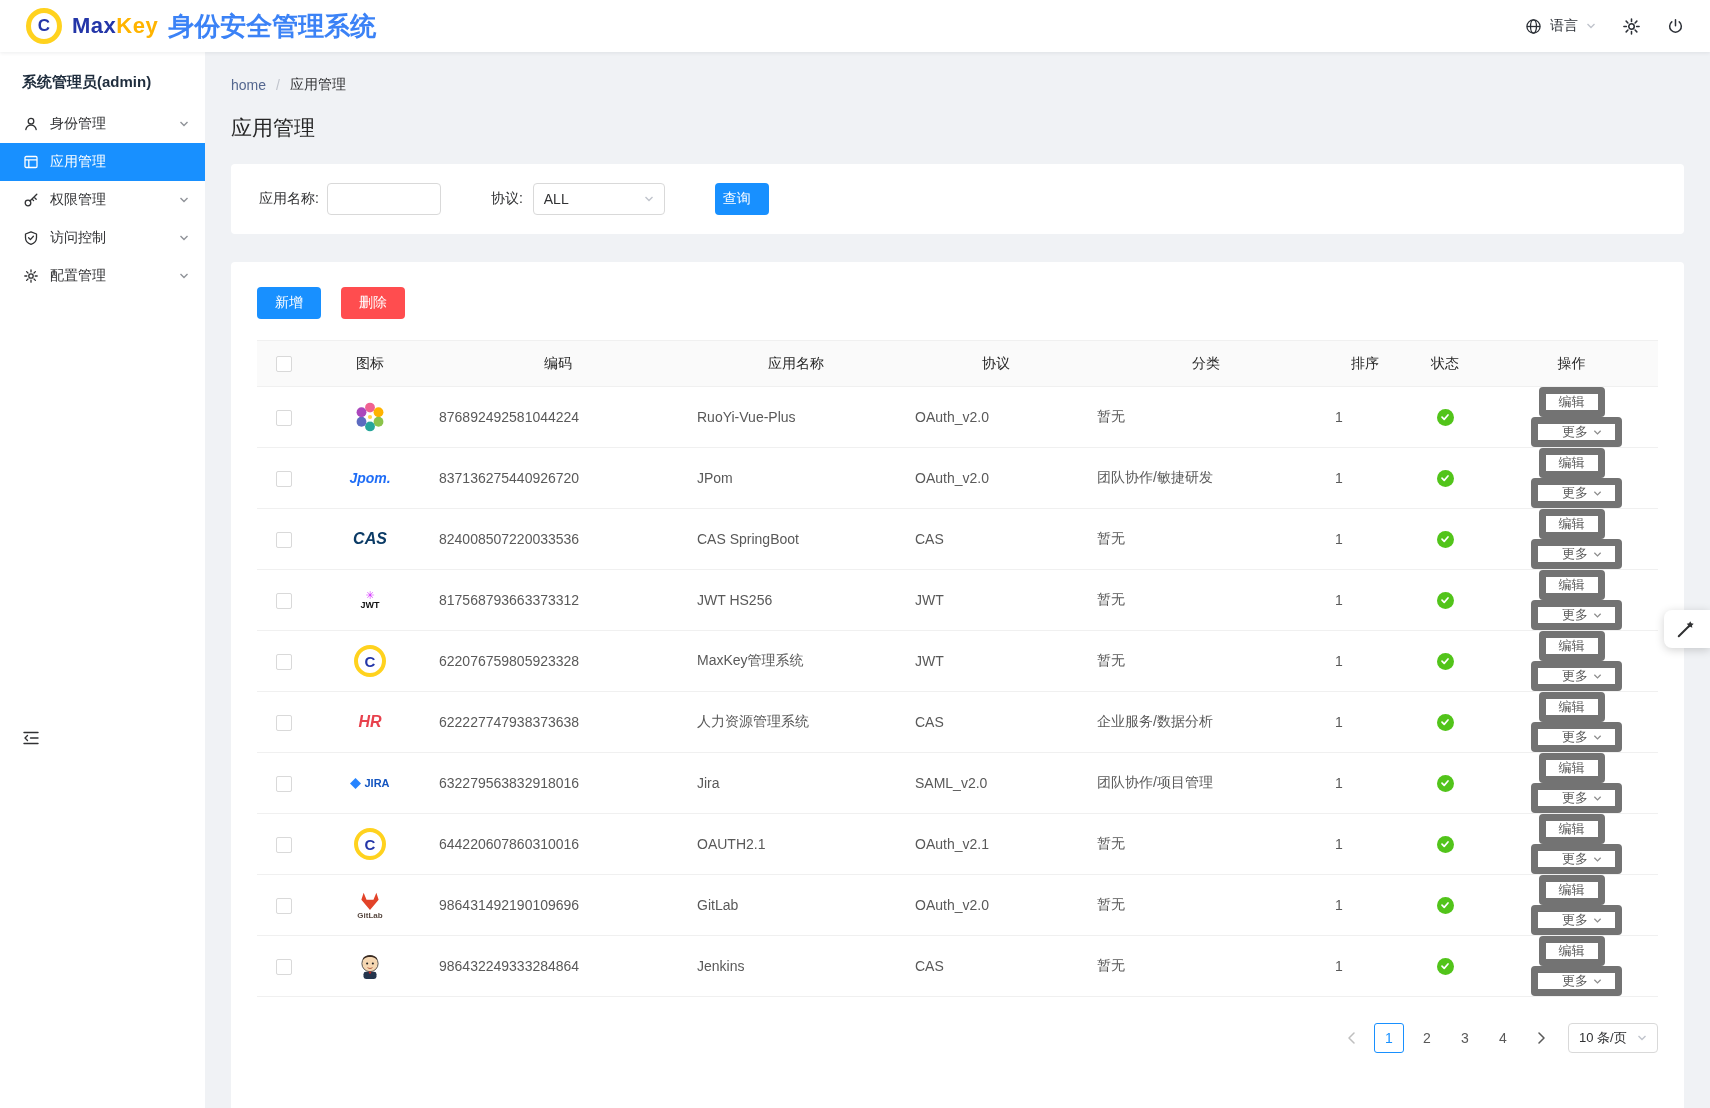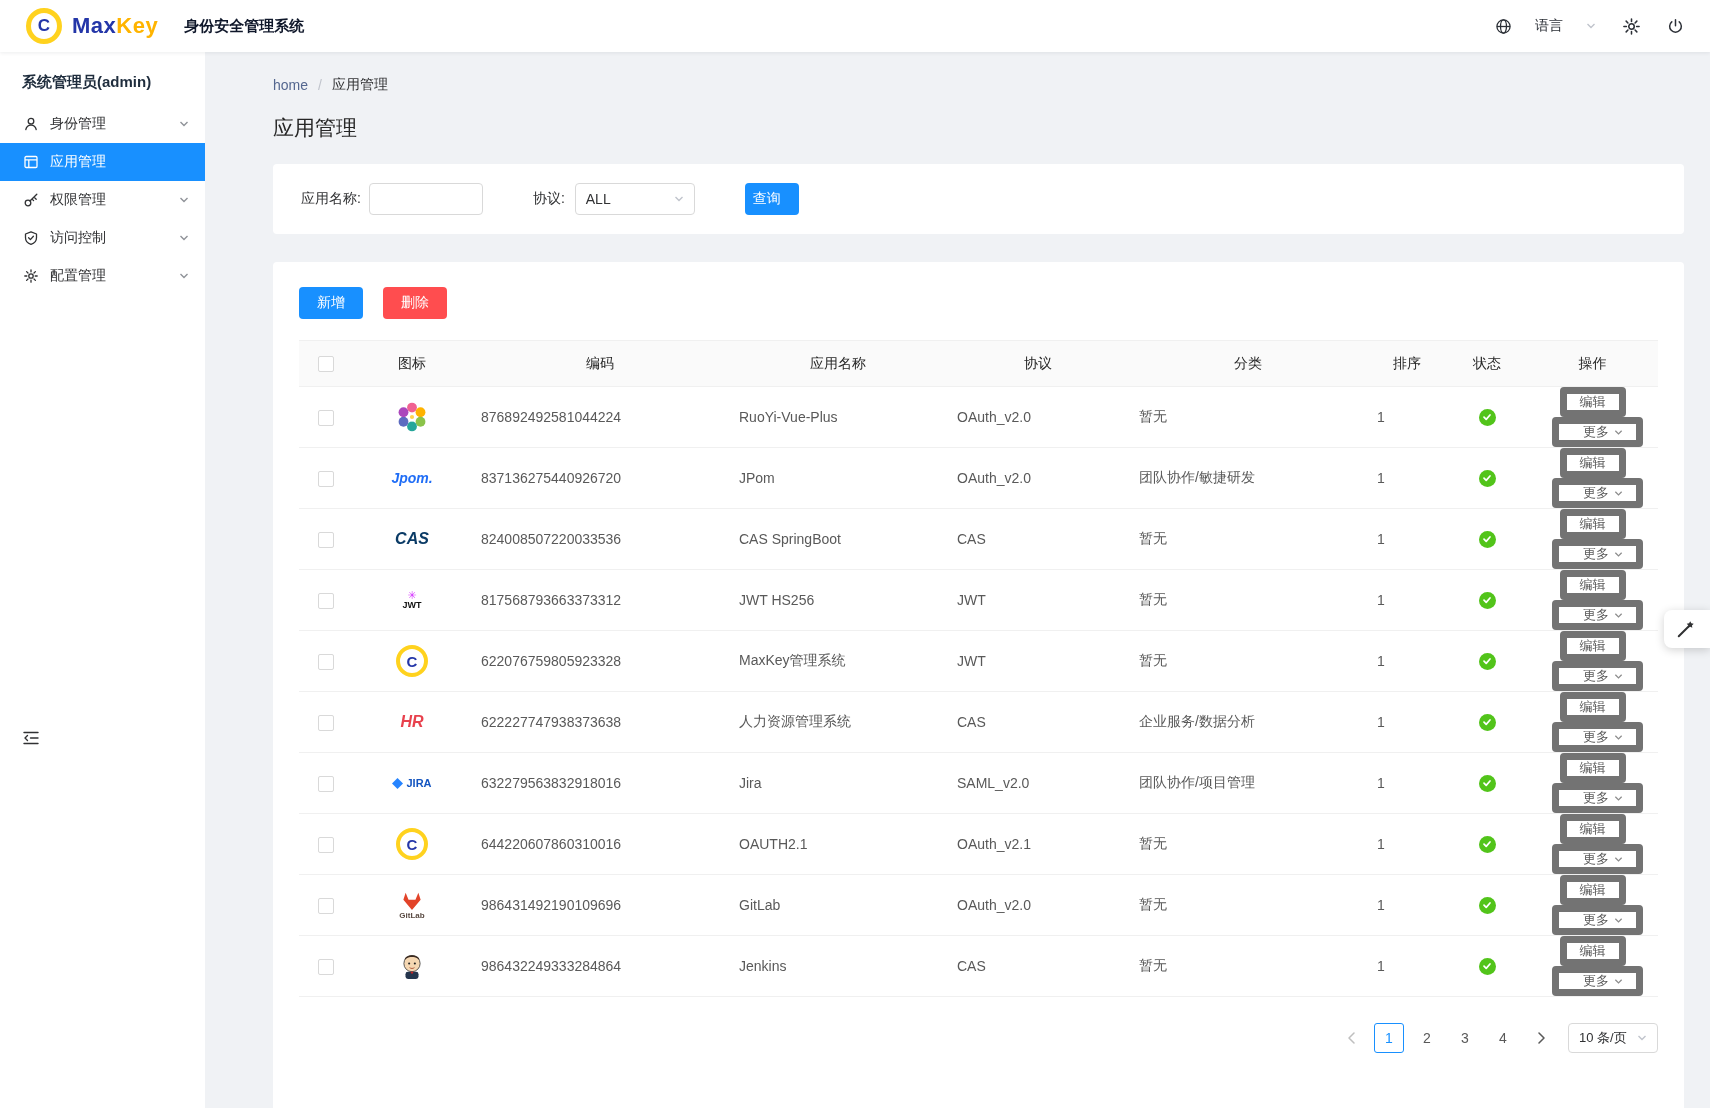--- a/index.html
+++ b/index.html
@@ -19,27 +19,27 @@
     box-shadow: 0 1px 4px rgba(0,21,41,.08);
   }
   .brand { display: flex; align-items: center; gap: 10px; }
   .logo-ring {
     width: 36px; height: 36px; border-radius: 50%; border: 5px solid #ffd21e;
     display: flex; align-items: center; justify-content: center;
     font-weight: 800; color: #2436a8; font-size: 17px; background: #fff;
   }
   .brand-max { color: #2436a8; font-weight: 800; font-size: 22px; letter-spacing: .5px; }
   .brand-key { color: #ffb400; font-weight: 800; font-size: 22px; letter-spacing: .5px; }
-  .brand-title { color: #0f172a; font-weight: 700; font-size: 15px; margin-left: 16px; }
+  .brand-title { color: #3b82f6; font-weight: 700; font-size: 26px; margin-left: 0; }
   .topbar-right { margin-left: auto; display: flex; align-items: center; gap: 26px; color: #2b2f36; }
-  .lang { display: flex; align-items: center; gap: 23px; cursor: pointer; }
+  .lang { display: flex; align-items: center; gap: 8px; cursor: pointer; }
   .icon-btn { display: flex; align-items: center; cursor: pointer; color: #2b2f36; }
 
   
-  .layout { display: flex; height: 1056px; gap: 42px; }
+  .layout { display: flex; height: 1056px; }
   .sidebar { width: 205px; background: #fff; position: relative; flex: none; }
   .sidebar-user { padding: 21px 22px 13px; font-weight: bold; font-size: 15px; color: #1f2d3d; }
   .menu-item {
     height: 38px; display: flex; align-items: center; padding: 0 16px 0 22px;
     gap: 10px; font-size: 14px; color: #303133; cursor: pointer;
   }
   .menu-item .mi-icon { width: 18px; height: 18px; display: flex; align-items: center; justify-content: center; color: #303133; }
   .menu-item.active { background: var(--primary, #1890ff); color: #fff; }
   .menu-item.active .mi-icon { color: #fff; }
   .mi-chevron { margin-left: auto; color: #909399; display: flex; }
@@ -60,21 +60,21 @@
   .text-input {
     width: 114px; height: 32px; border: 1px solid #d9d9d9; border-radius: 4px;
     margin-left: 8px; padding: 0 8px; font: inherit; color: #303133; outline: none;
   }
   .proto-label { margin-left: 50px; }
   .select {
     height: 32px; border: 1px solid #d9d9d9; border-radius: 4px; background: #fff;
     display: flex; align-items: center; justify-content: space-between;
     padding: 0 10px; cursor: pointer; color: #303133;
   }
-  .protocol-select { width: 120px; margin-left: 10px; }
+  .protocol-select { width: 132px; margin-left: 10px; }
   .sel-chevron { color: #c0c4cc; display: flex; }
   .btn {
     height: 32px; border: none; border-radius: 4px; font: inherit; font-size: 14px;
     cursor: pointer; padding: 0 18px;
   }
   .btn-primary { background: var(--primary, #1890ff); color: #fff; }
   .btn-danger { background: var(--danger, #ff4d4f); color: #fff; margin-left: 16px; }
   .search-btn { margin-left: 50px; padding-left: 8px; }
 
   

